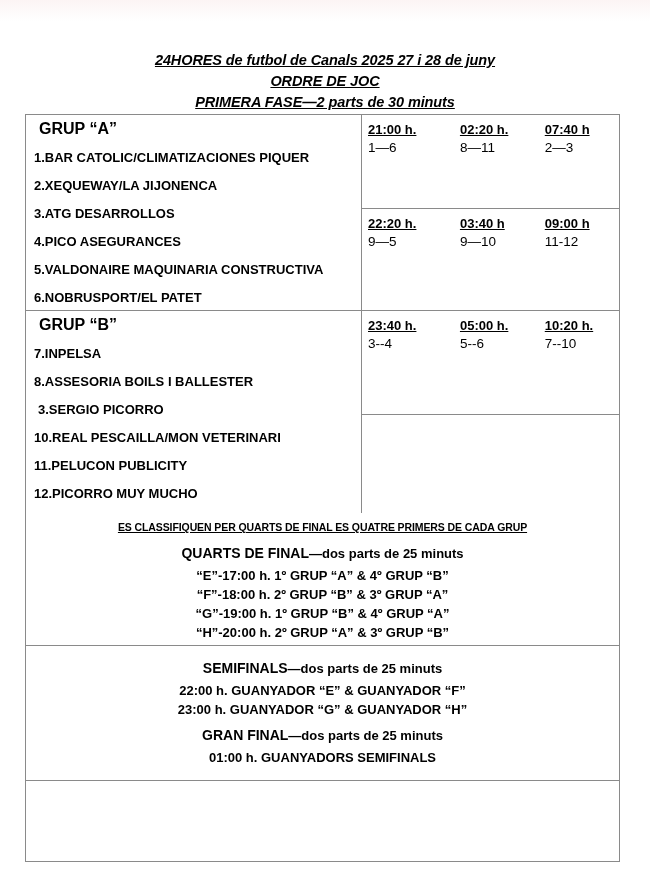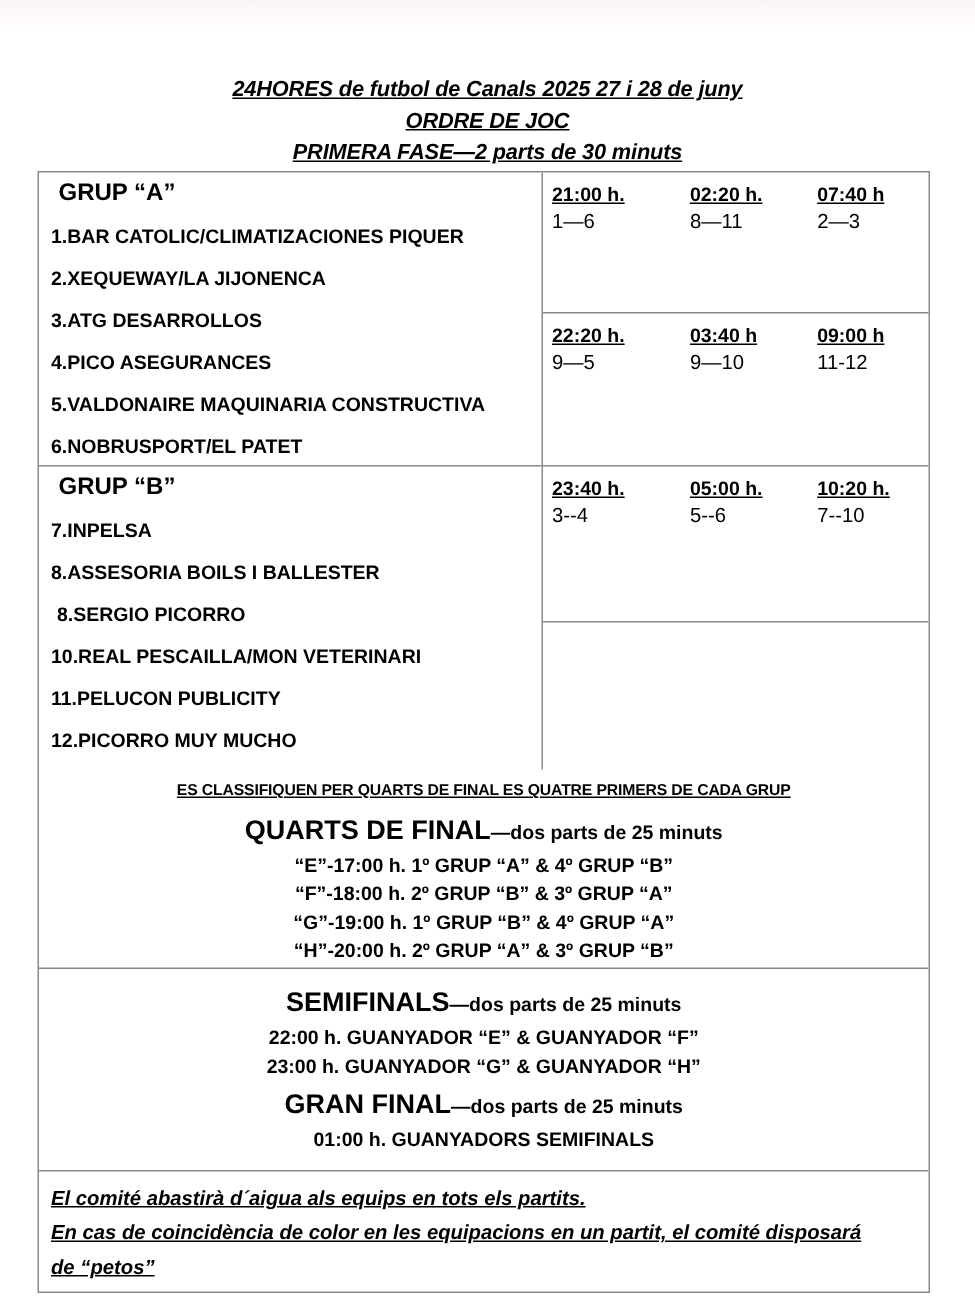--- a/index.html
+++ b/index.html
@@ -158,21 +158,21 @@
     line-height: 15px;
     letter-spacing: -0.1px;
   }
   .round-head {
     padding-top: 6px;
     line-height: 24px;
     white-space: nowrap;
   }
   .round-head .big {
     font-weight: bold;
-    font-size: 18px;
+    font-size: 14px;
   }
   .round-head .small {
     font-weight: bold;
     font-size: 13px;
   }
   .match-line {
     font-weight: bold;
     font-size: 13px;
     line-height: 19px;
     white-space: nowrap;
@@ -218,21 +218,21 @@
           <div class="team">3.ATG DESARROLLOS</div>
           <div class="team">4.PICO ASEGURANCES</div>
           <div class="team">5.VALDONAIRE MAQUINARIA CONSTRUCTIVA</div>
           <div class="team">6.NOBRUSPORT/EL PATET</div>
         </div>
 
         <div class="group-block group-b">
           <div class="group-label">GRUP “B”</div>
           <div class="team">7.INPELSA</div>
           <div class="team">8.ASSESORIA BOILS I BALLESTER</div>
-          <div class="team indent">8.SERGIO PICORRO</div>
+          <div class="team indent">3.SERGIO PICORRO</div>
           <div class="team">10.REAL PESCAILLA/MON VETERINARI</div>
           <div class="team">11.PELUCON PUBLICITY</div>
           <div class="team">12.PICORRO MUY MUCHO</div>
         </div>
 
       </div>
 
       <div class="col-right">
 
         <div class="sched-block sb1">
@@ -301,21 +301,16 @@
     </div>
 
     <div class="section sec-semis">
       <div class="round-head semis-head"><span class="big">SEMIFINALS</span><span class="small">—dos parts de 25 minuts</span></div>
       <div class="match-line">22:00 h. GUANYADOR “E”   &amp;   GUANYADOR “F”</div>
       <div class="match-line">23:00 h. GUANYADOR “G”   &amp;   GUANYADOR “H”</div>
       <div class="round-head final-head"><span class="big">GRAN FINAL</span><span class="small">—dos parts de 25 minuts</span></div>
       <div class="match-line">01:00 h. GUANYADORS SEMIFINALS</div>
     </div>
 
-    <div class="section sec-notes">
-      <div class="note first"><span>El comité abastirà d´aigua  als equips en tots els partits.</span></div>
-      <div class="note"><span>En cas de coincidència de color en les equipacions en un partit, el comité disposará</span></div>
-      <div class="note"><span>de “petos”</span></div>
-    </div>
 
   </div>
 
 </div>
 
 </body></html>

